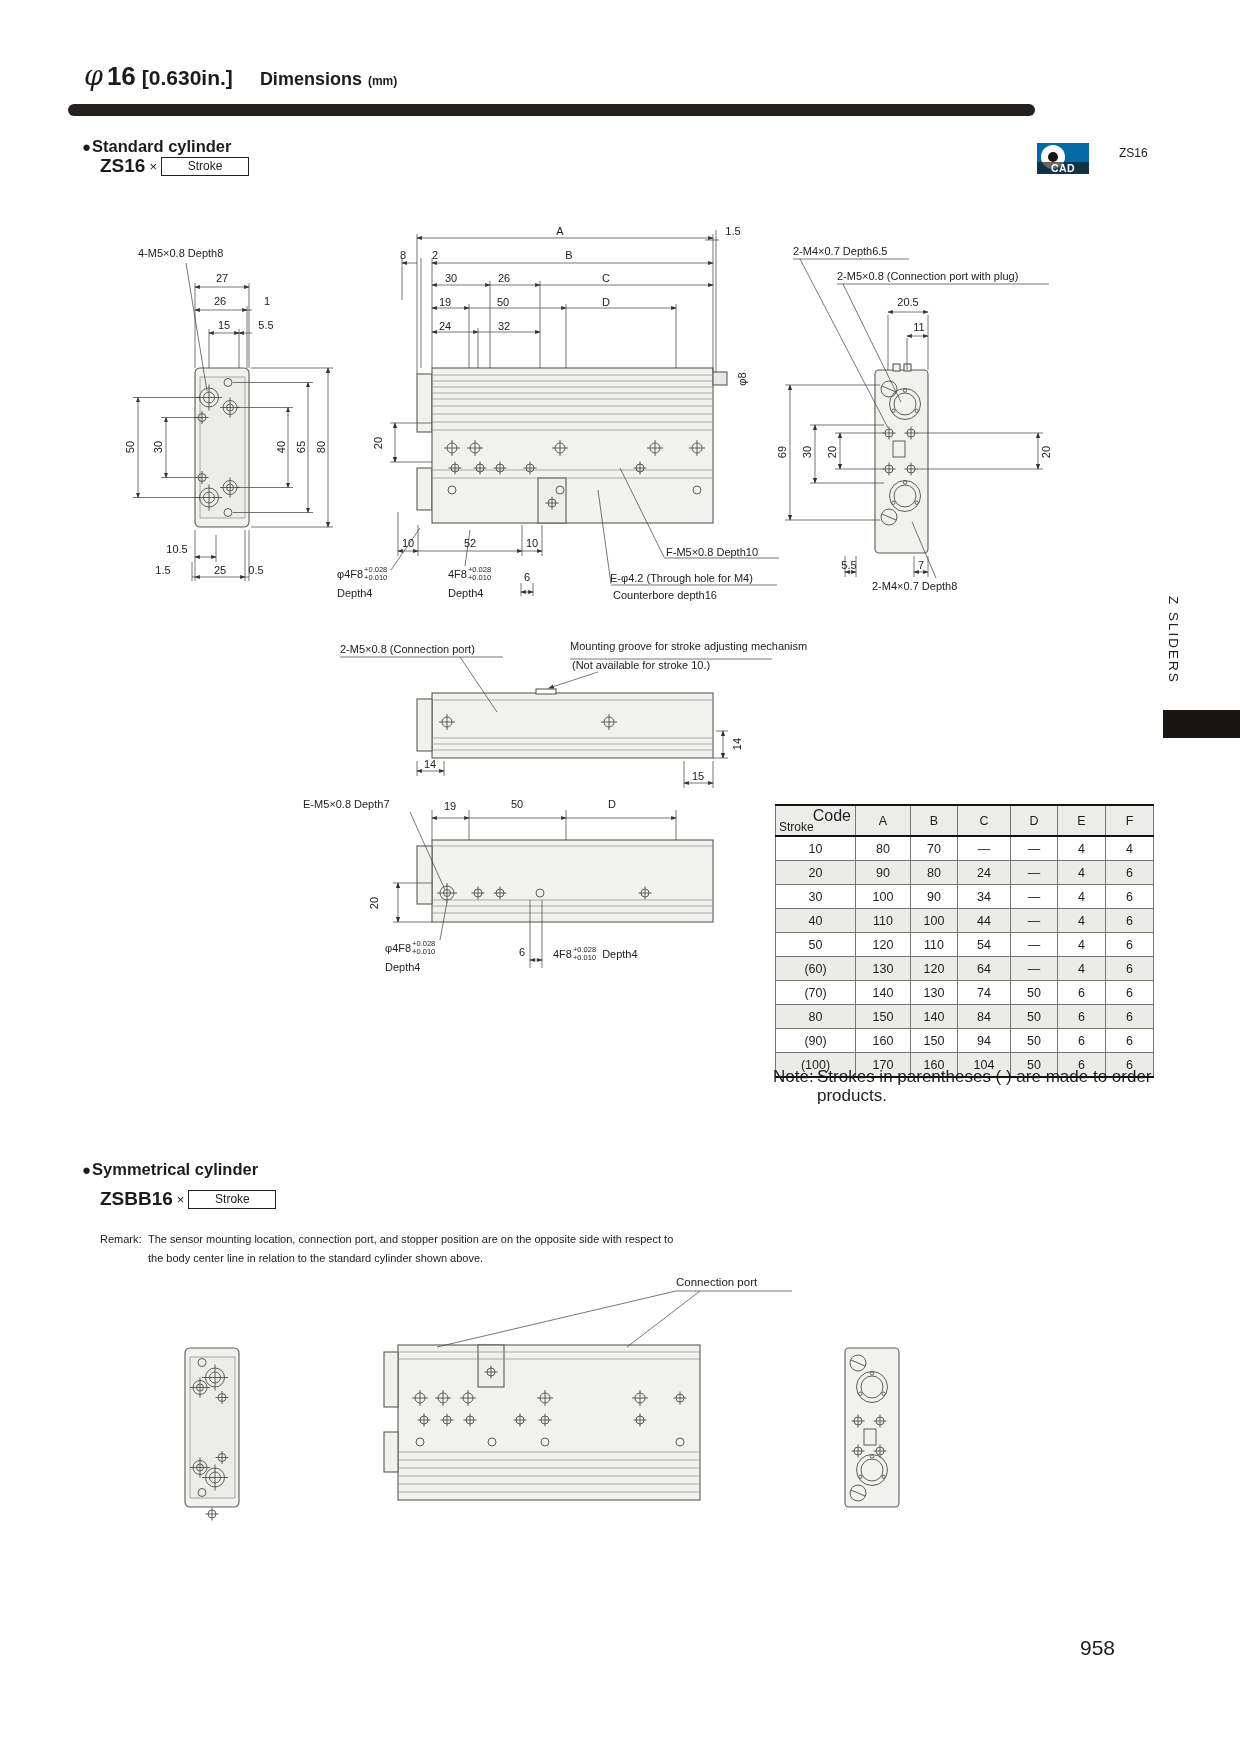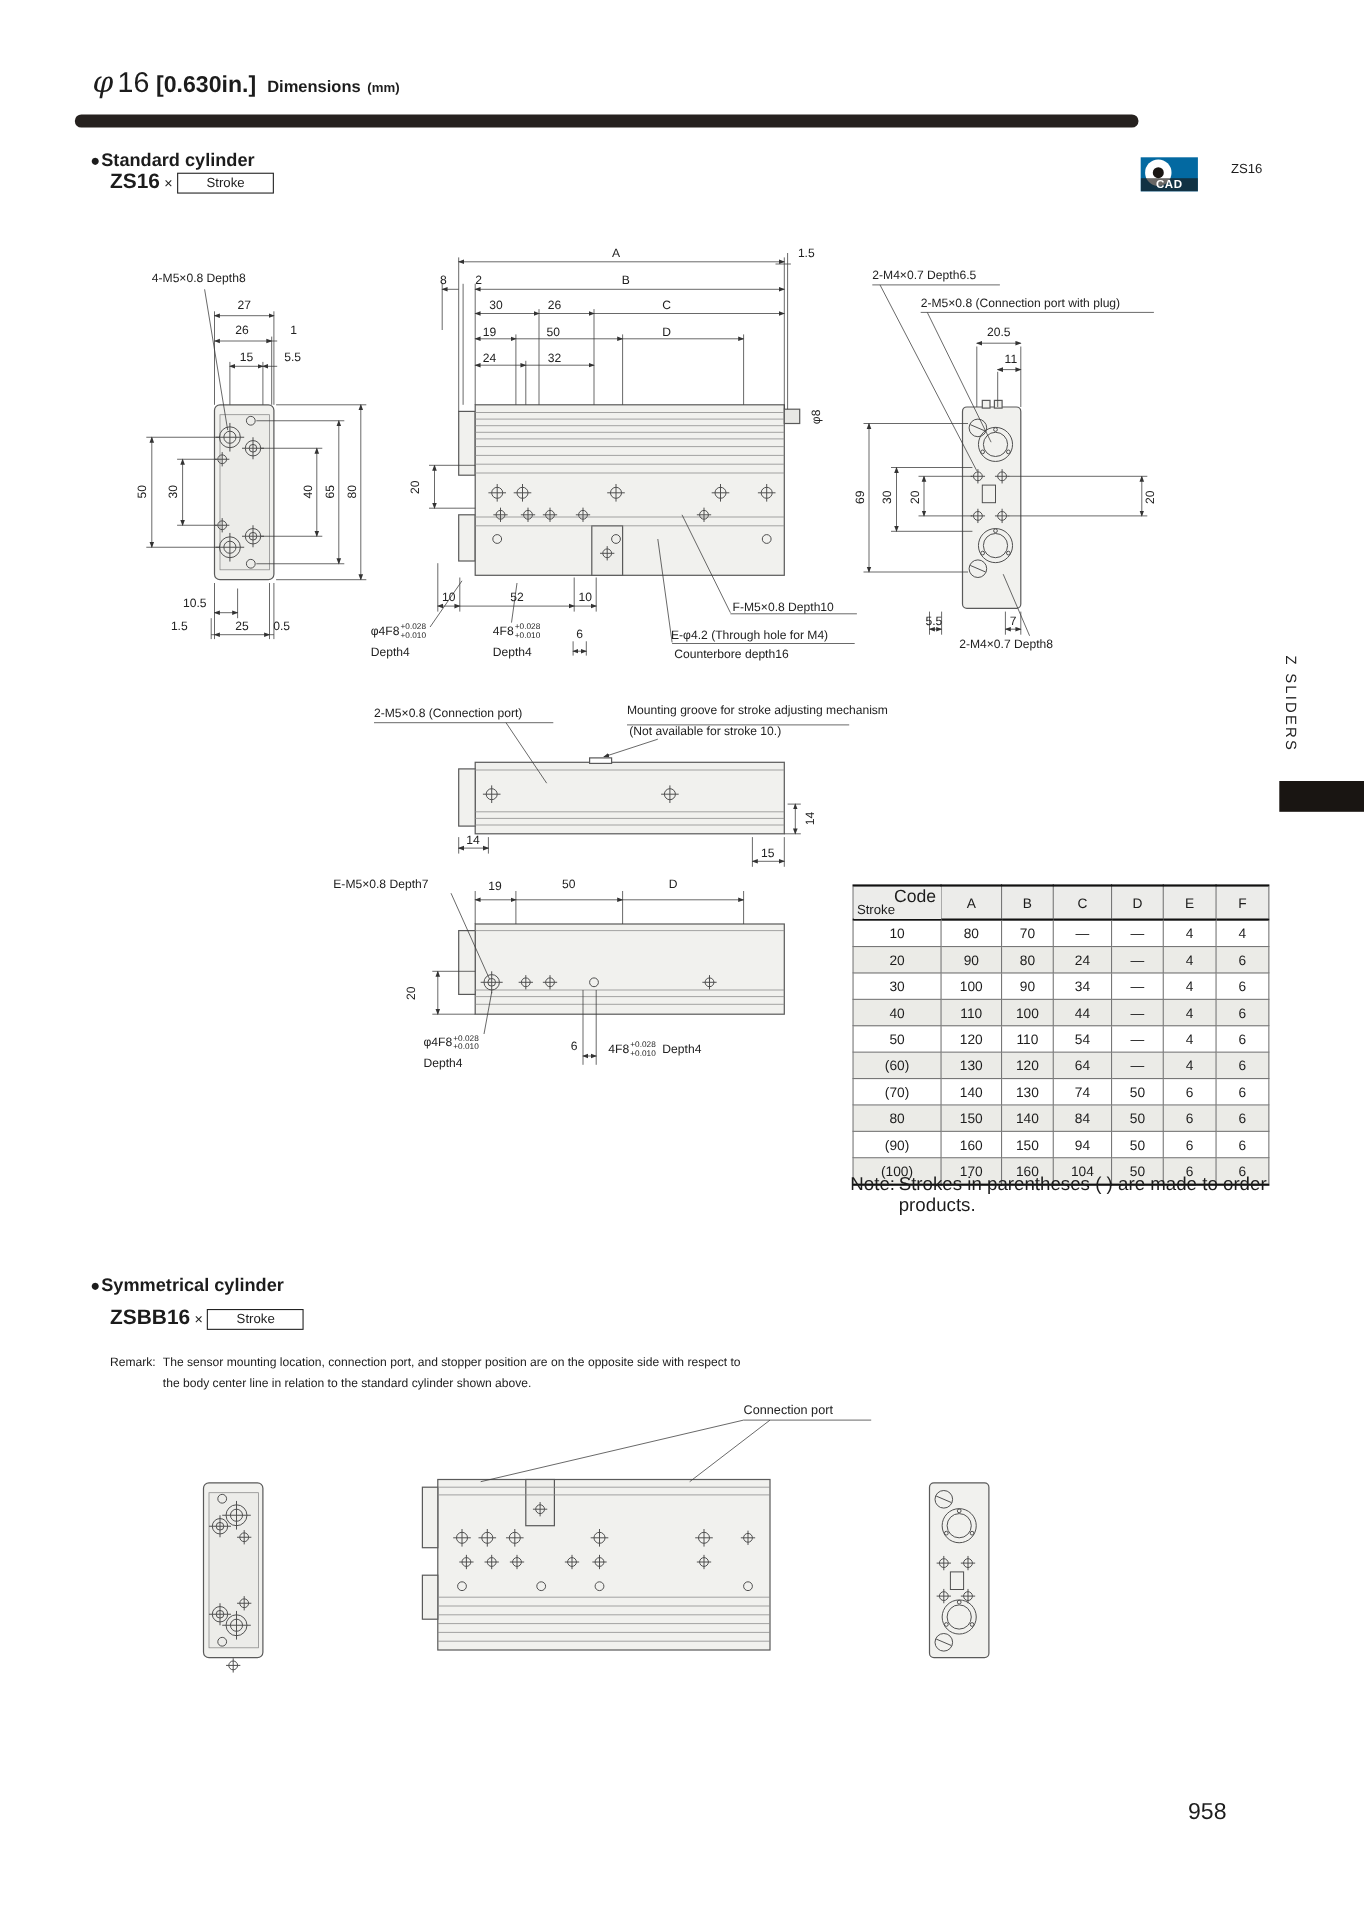--- a/index.html
+++ b/index.html
@@ -8,23 +8,23 @@
   svg.dw{position:absolute;left:0;top:0;z-index:1}
   .lb,.ll,.vd{position:absolute;white-space:nowrap;font-size:11px;color:#222;z-index:2}
   .lb{transform:translate(-50%,-50%)}
   .vd{transform:translate(-50%,-50%) rotate(-90deg)}
   .tol{display:inline-flex;align-items:center;font-size:11px}
   .stk{display:inline-flex;flex-direction:column;font-size:7.5px;line-height:1.1;margin-left:1px}
   .d4gap{margin-left:6px}
   
   .hdr{position:absolute;left:84px;top:60px;display:flex;align-items:baseline;z-index:2}
   .hdr .phi{font-size:27px;font-style:italic;font-family:"DejaVu Serif",serif;margin-right:4px}
-  .hdr .sz{font-size:26px;font-weight:normal;margin-right:6px}
+  .hdr .sz{font-size:26px;font-weight:bold;margin-right:6px}
   .hdr .in{font-size:21px;font-weight:bold}
-  .hdr .ti{font-size:15px;font-weight:bold;margin-left:10px}
+  .hdr .ti{font-size:18px;font-weight:bold;margin-left:27px}
   .hdr .un{font-size:12px;font-weight:bold;margin-left:6px}
   .bar{position:absolute;left:68px;top:104px;width:967px;height:12px;background:#26211f;border-radius:6px;z-index:2}
   .sect{position:absolute;display:flex;align-items:center;font-weight:bold;font-size:16.5px;z-index:2}
   .sect .bu{font-size:15px;margin-right:1px}
   .model{position:absolute;display:flex;align-items:center;font-weight:bold;font-size:19px;z-index:2}
   .model .x{font-size:13px;font-weight:normal;margin:0 4px}
   .sbox{width:86px;height:17px;border:1.6px solid #222;display:flex;align-items:center;justify-content:center;
         font-size:12px;font-weight:normal}
   
   .cadbox{position:absolute;left:1037px;top:143px;width:52px;height:31px;background:#0369a1;z-index:2;overflow:hidden}

